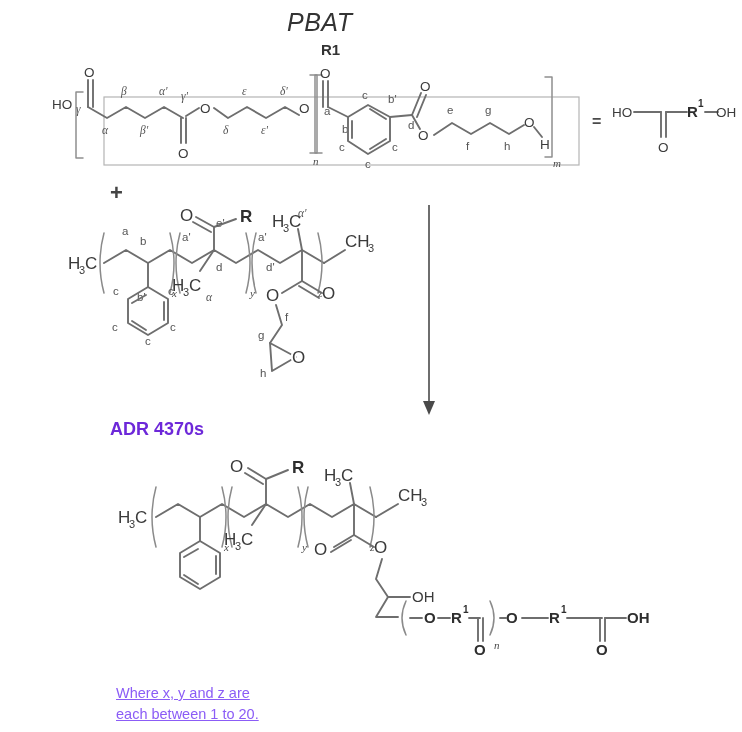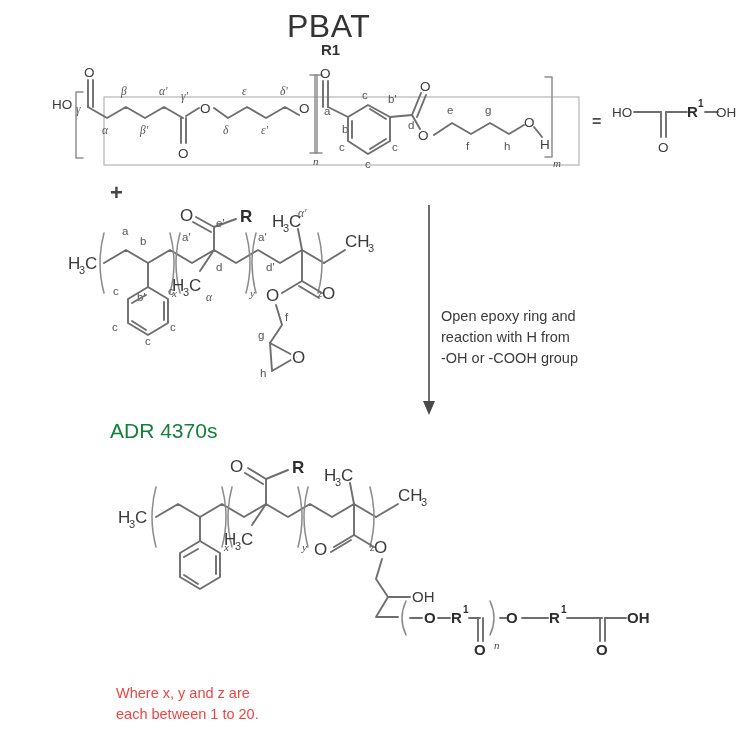--- a/index.html
+++ b/index.html
@@ -13,54 +13,56 @@
   }
   #scheme {
     position: relative;
     width: 742px;
     height: 732px;
     background: #ffffff;
     overflow: hidden;
   }
   .abs { position: absolute; }
   .title {
-    font-size: 32px;
+    font-size: 25px;
     font-weight: 400;
     color: #333333;
     letter-spacing: 0.5px;
     white-space: nowrap;
+    font-style: italic;
   }
   .subtitle {
     font-size: 15px;
     font-weight: bold;
     color: #333333;
     white-space: nowrap;
   }
   .sectionlabel {
-    font-size: 21px;
-    font-weight: 400;
-    color: #15803d;
+    font-size: 18px;
+    font-weight: 700;
+    color: #6d28d9;
     white-space: nowrap;
   }
   .plus {
     font-size: 22px;
     color: #444444;
     font-weight: bold;
   }
   .condtext {
     font-size: 14.5px;
     line-height: 1.45;
     color: #3a3a3a;
     white-space: pre-line;
   }
   .notetext {
     font-size: 14.5px;
     line-height: 1.42;
-    color: #ef4444;
+    color: #8b5cf6;
     white-space: pre-line;
+    text-decoration: underline;
   }
   svg { display: block; overflow: visible; }
   .bond {
     stroke: #6e6e6e;
     stroke-width: 1.9;
     fill: none;
     stroke-linecap: round;
     stroke-linejoin: round;
   }
   .bond-thin {
@@ -315,23 +317,20 @@
     </svg>
   </div>
 
   <div class="abs" style="left:420px; top:205px;">
     <svg width="30" height="212" viewBox="0 0 30 212">
       <line class="arrow" x1="9" y1="0" x2="9" y2="198"></line>
       <polygon class="arrowhead" points="3,196 15,196 9,210"></polygon>
     </svg>
   </div>
 
-  <div class="abs condtext" style="left:441px; top:306px; width:230px;">Open epoxy ring and
-reaction with H from
--OH or -COOH group</div>
 
   <div class="abs sectionlabel" style="left:110px; top:419px;">ADR 4370s</div>
 
   <div class="abs" style="left:110px; top:455px;">
     <svg width="560" height="215" viewBox="0 0 560 215">
 
       <path class="bond" d="M46 62 L68 49 L90 62 L112 49 L134 62 L156 49 L178 62 L200 49 L222 62 L244 49 L266 62"></path>
 
       <text class="atom-lg" x="8" y="68">H</text>
       <text class="atom-lg" x="19" y="73" style="font-size:11px;">3</text>

